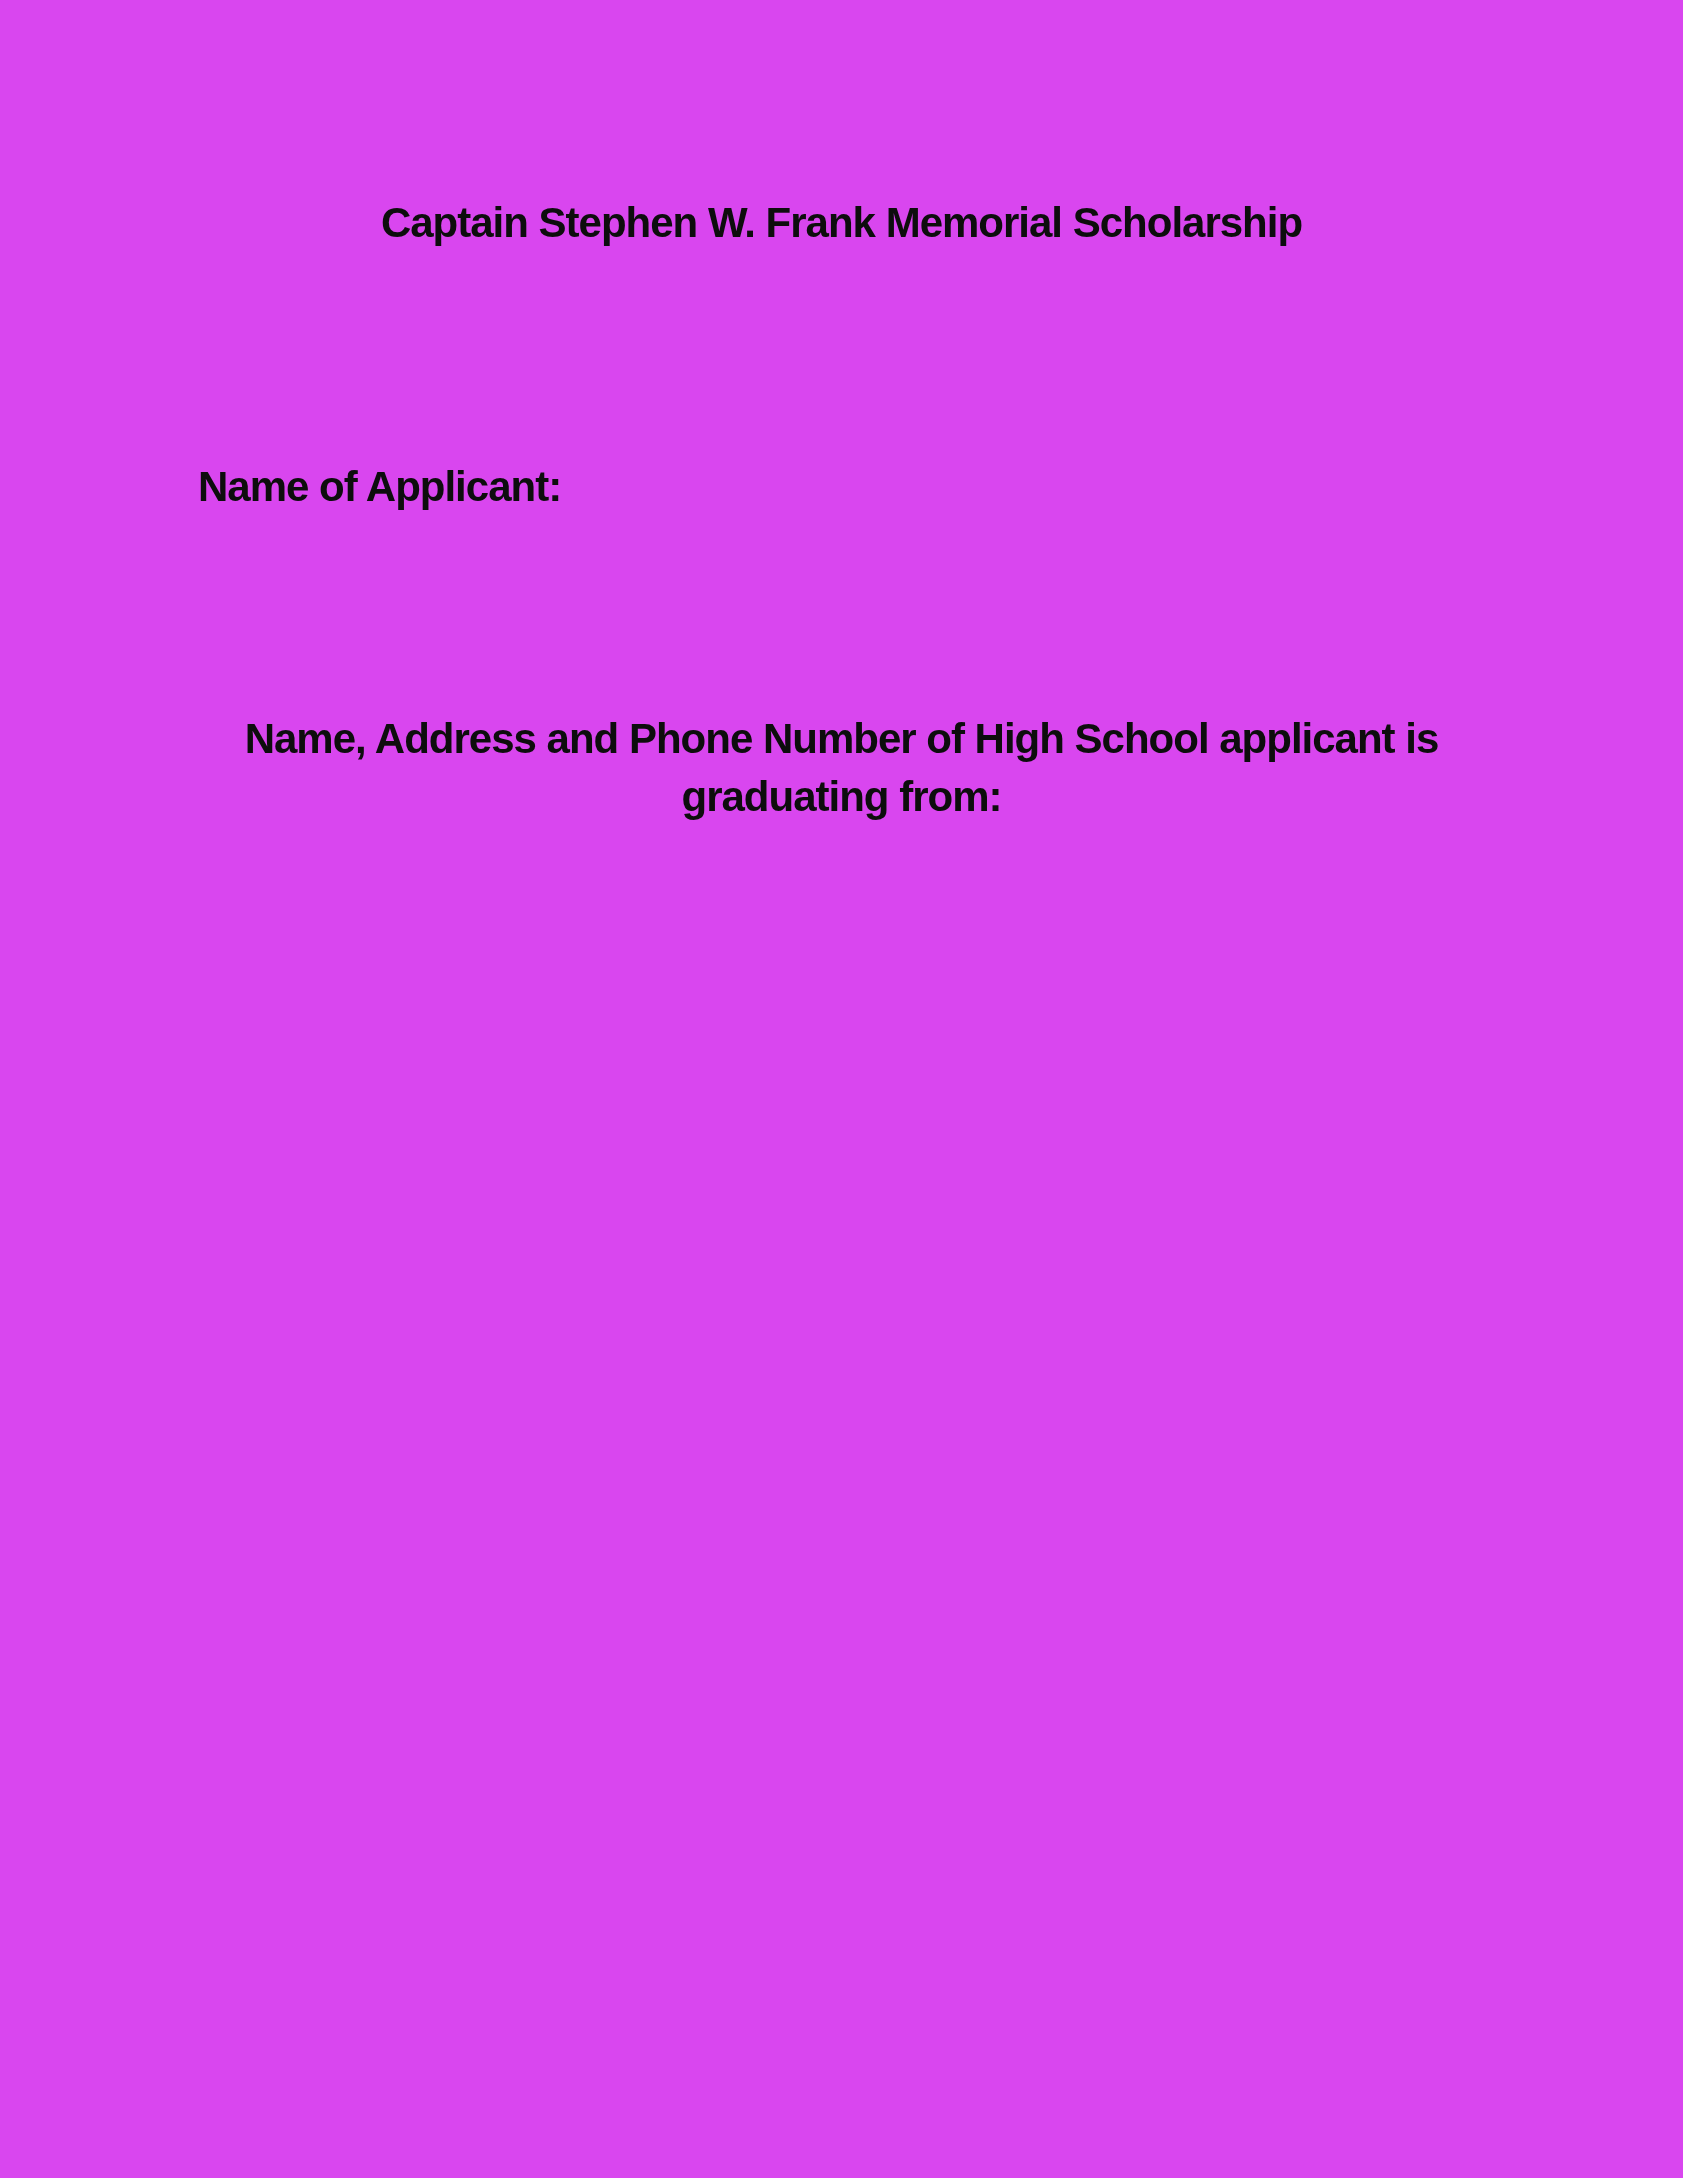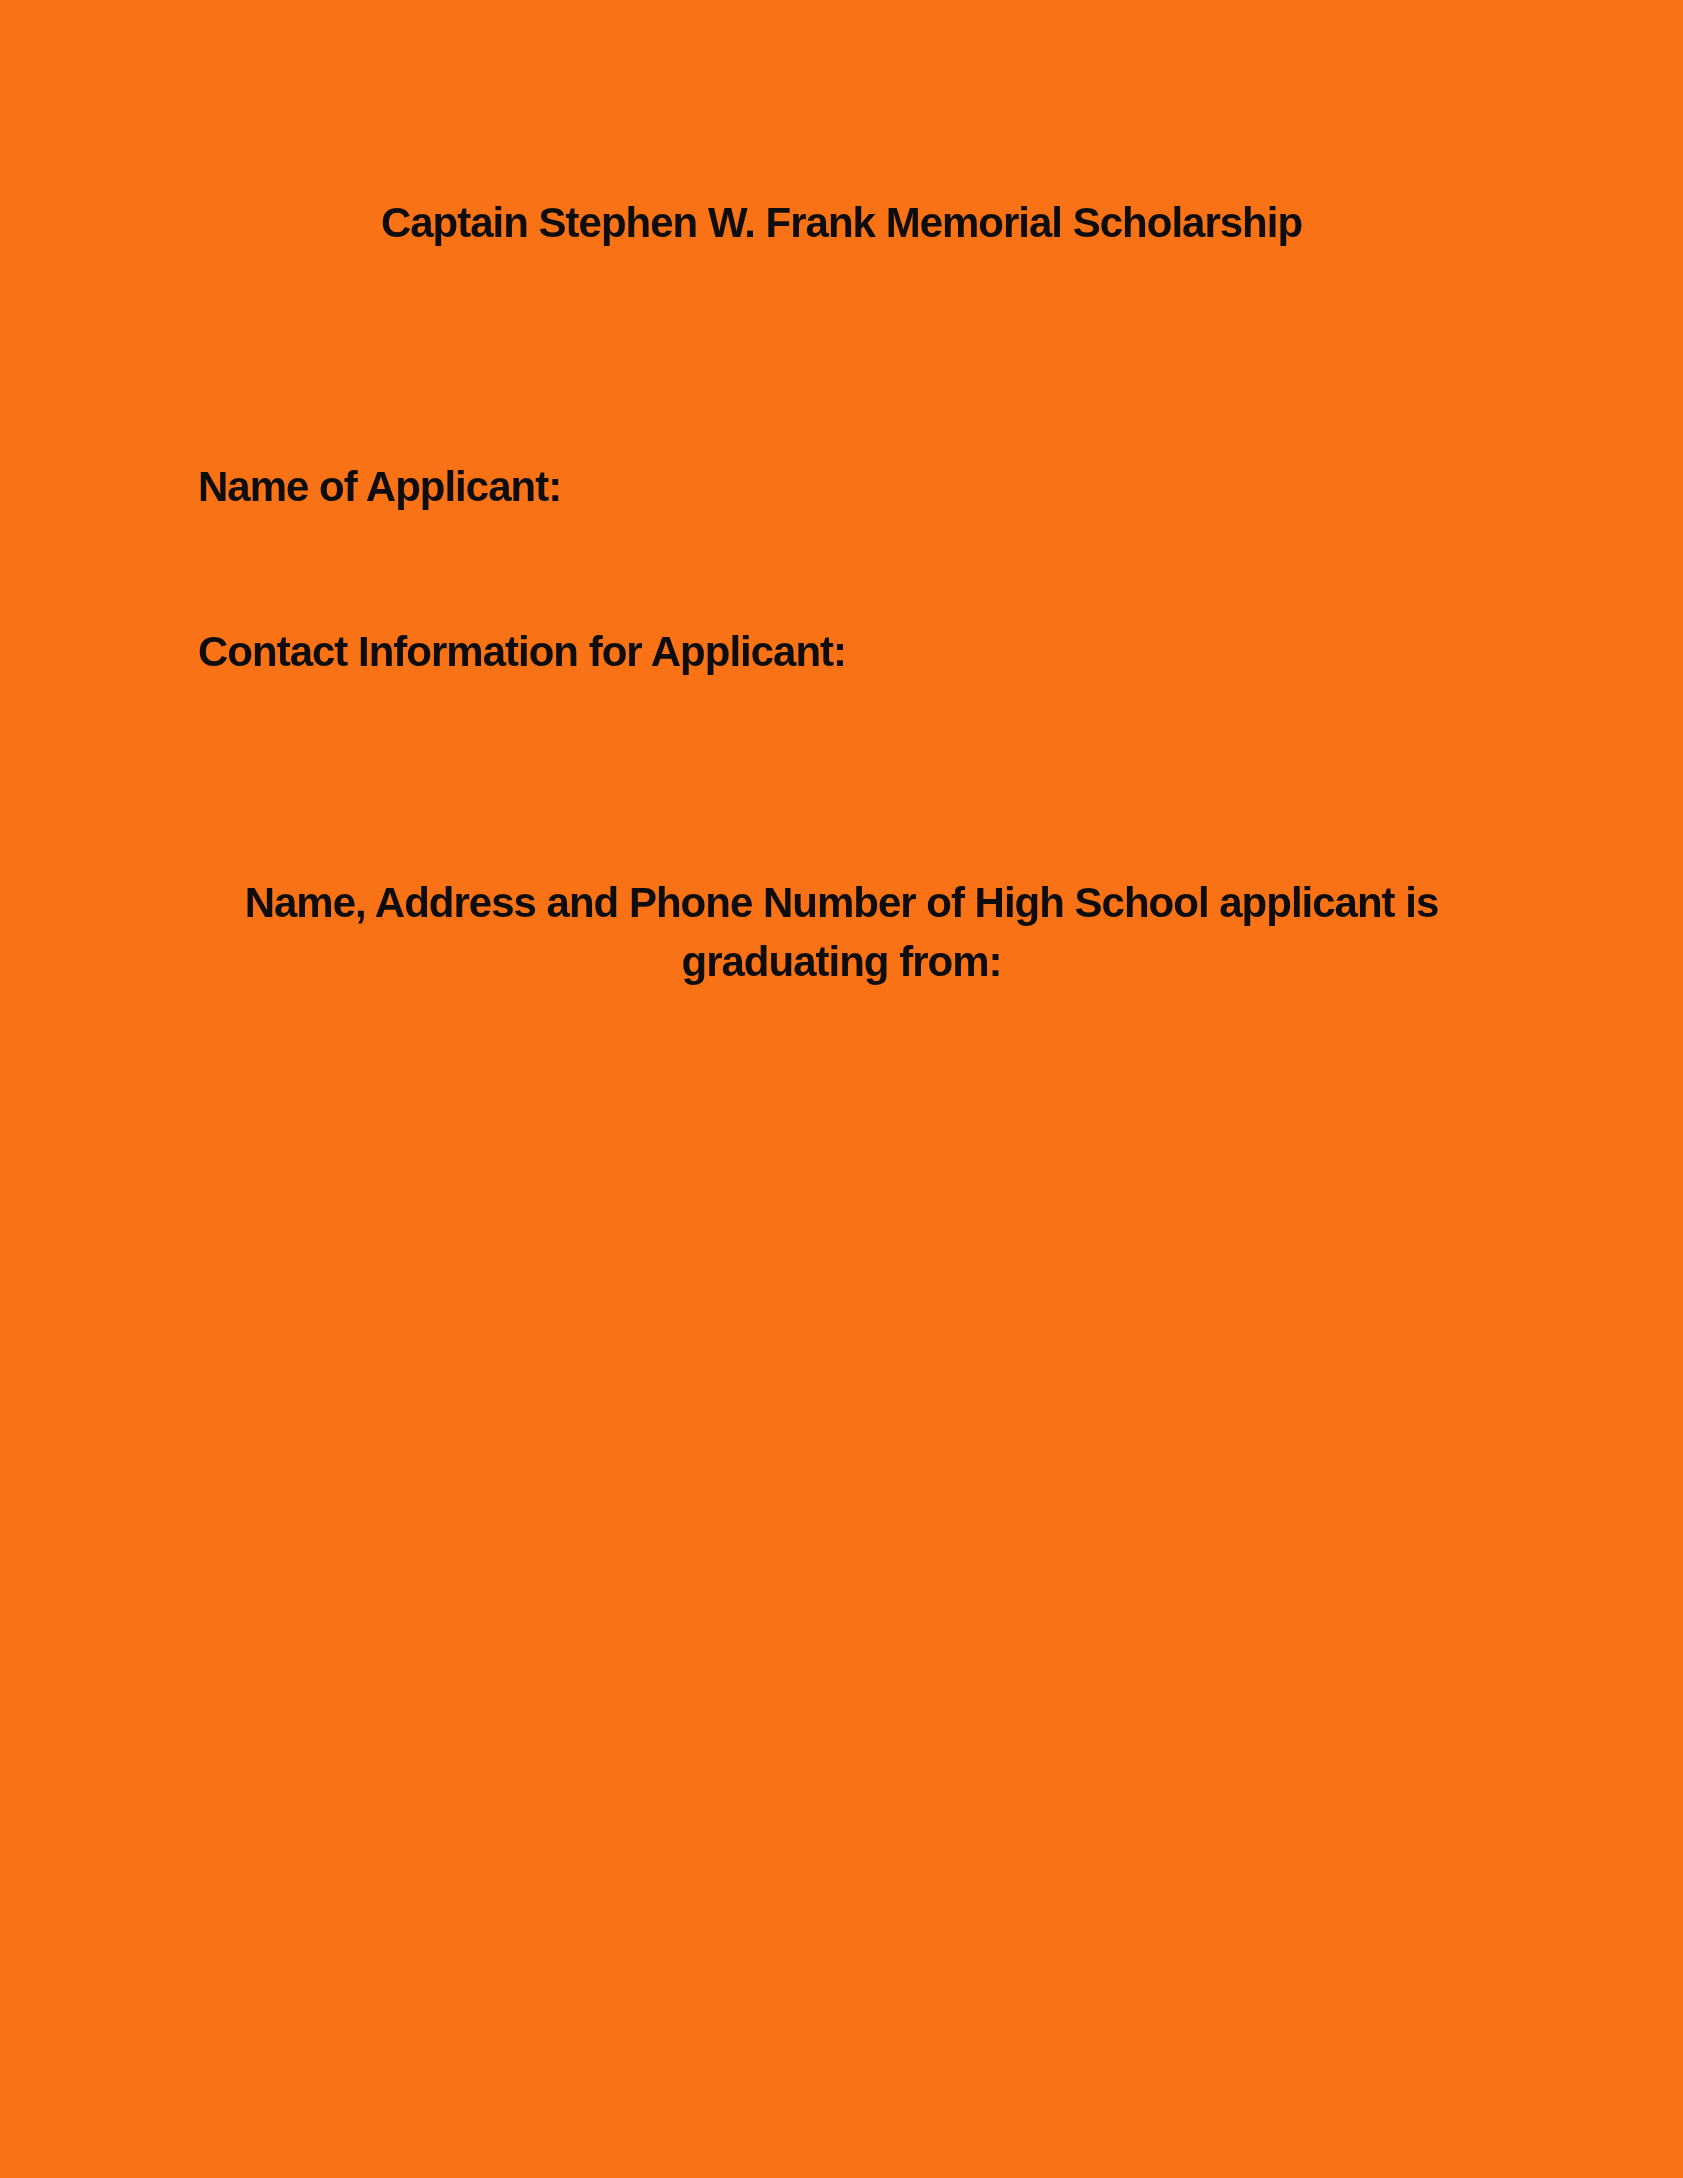--- a/index.html
+++ b/index.html
@@ -4,21 +4,21 @@
 <style>
   * { margin: 0; padding: 0; box-sizing: border-box; }
   html, body {
     background: #ffffff;
     font-family: "Liberation Sans", sans-serif;
   }
   .page {
     position: relative;
     width: 1683px;
     height: 2178px;
-    background: #f97316;
+    background: #d946ef;
     color: #000000;
     overflow: hidden;
     padding: 0 198px;
   }
   .doc-title {
     margin-top: 194px;
     text-align: center;
     font-size: 42px;
     font-weight: bold;
     letter-spacing: -1px;
@@ -44,23 +44,20 @@
 <body>
 
 <div class="page">
 
   <h1 class="doc-title">Captain Stephen W. Frank Memorial Scholarship</h1>
 
   <div class="field field-1">
     <span class="field-line">Name of Applicant:</span>
   </div>
 
-  <div class="field field-2">
-    <span class="field-line">Contact Information for Applicant:</span>
-  </div>
 
   <div class="field field-3">
     <span class="field-line">Name, Address and Phone Number of High School applicant is</span>
     <span class="field-line">graduating from:</span>
   </div>
 
 </div>
 
 
 </body></html>

